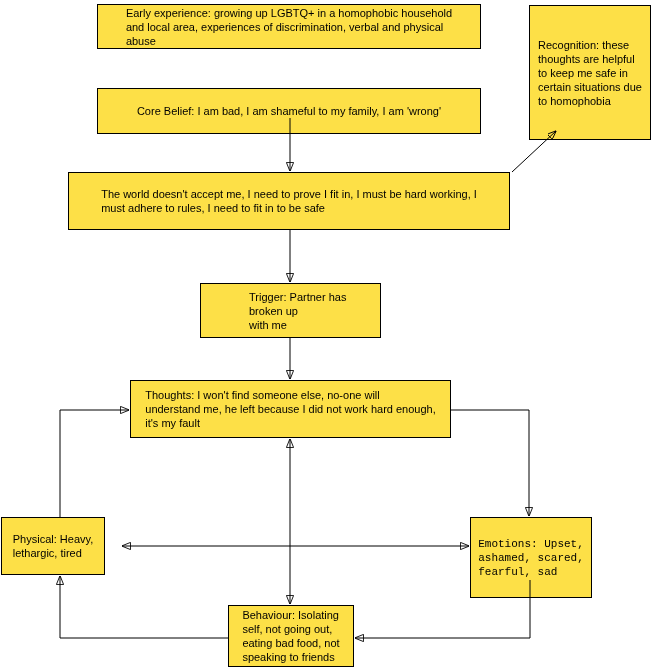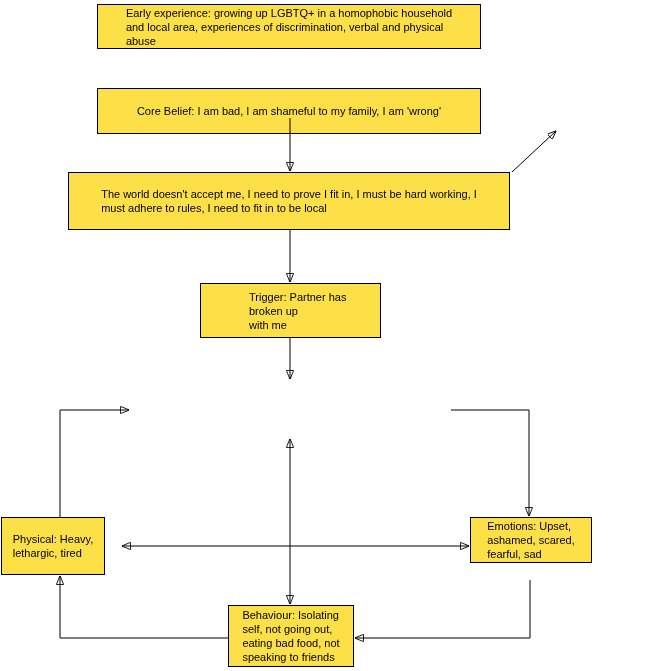--- a/index.html
+++ b/index.html
@@ -26,21 +26,21 @@
     white-space: pre-line;
     padding: 2px 4px;
   }
   #n-early       { left: 97px;  top: 4px;   width: 384px; height: 45px; }
   #n-core        { left: 97px;  top: 88px;  width: 384px; height: 46px; }
   #n-assumptions { left: 68px;  top: 172px; width: 442px; height: 58px; }
   #n-recognition { left: 529px; top: 5px;   width: 122px; height: 135px; }
   #n-trigger     { left: 200px; top: 283px; width: 181px; height: 55px; padding-left: 48px; }
   #n-thoughts    { left: 130px; top: 380px; width: 321px; height: 58px; padding: 2px 0; }
   #n-physical    { left: 1px;   top: 517px; width: 104px; height: 58px; }
-  #n-emotions    { left: 470px; top: 517px; width: 122px; height: 46px; }
+  #n-emotions    { left: 470px; top: 517px; width: 122px; height: 81px; font-family: Liberation Mono, monospace; }
   #n-behaviour   { left: 228px; top: 605px; width: 126px; height: 62px; padding: 2px 1px; }
   .arrows {
     position: absolute;
     left: 0; top: 0;
     width: 652px; height: 671px;
     pointer-events: none;
   }
   .arrows path {
     fill: none;
     stroke: #000000;
@@ -49,29 +49,37 @@
 </style>
 </head>
 <body>
 
 <div class="canvas">
 
   <div class="node" id="n-early">Early experience: growing up LGBTQ+ in a homophobic household
 and local area, experiences of discrimination, verbal and physical
 abuse</div>
 
+  <div class="node" id="n-recognition">Recognition: these
+thoughts are helpful
+to keep me safe in
+certain situations due
+to homophobia</div>
 
   <div class="node" id="n-core">Core Belief: I am bad, I am shameful to my family, I am 'wrong'</div>
 
   <div class="node" id="n-assumptions">The world doesn't accept me, I need to prove I fit in, I must be hard working, I
-must adhere to rules, I need to fit in to be local</div>
+must adhere to rules, I need to fit in to be safe</div>
 
   <div class="node" id="n-trigger">Trigger: Partner has broken up
 with me</div>
 
+  <div class="node" id="n-thoughts">Thoughts: I won't find someone else, no-one will
+understand me, he left because I did not work hard enough,
+it's my fault</div>
 
   <div class="node" id="n-physical">Physical: Heavy,
 lethargic, tired</div>
 
   <div class="node" id="n-emotions">Emotions: Upset,
 ashamed, scared,
 fearful, sad</div>
 
   <div class="node" id="n-behaviour">Behaviour: Isolating
 self, not going out,

